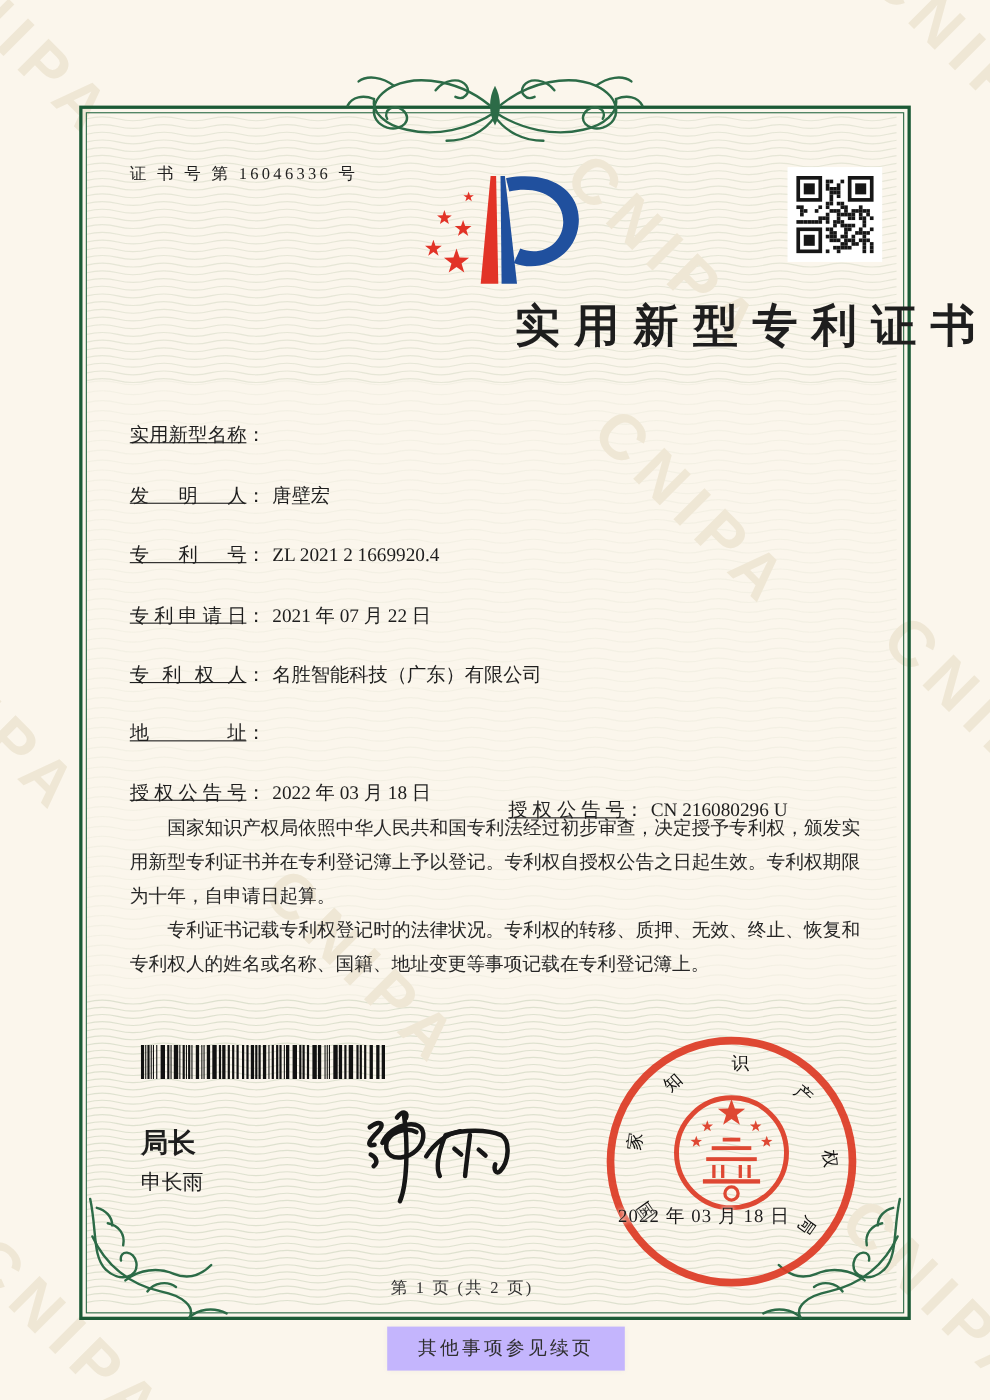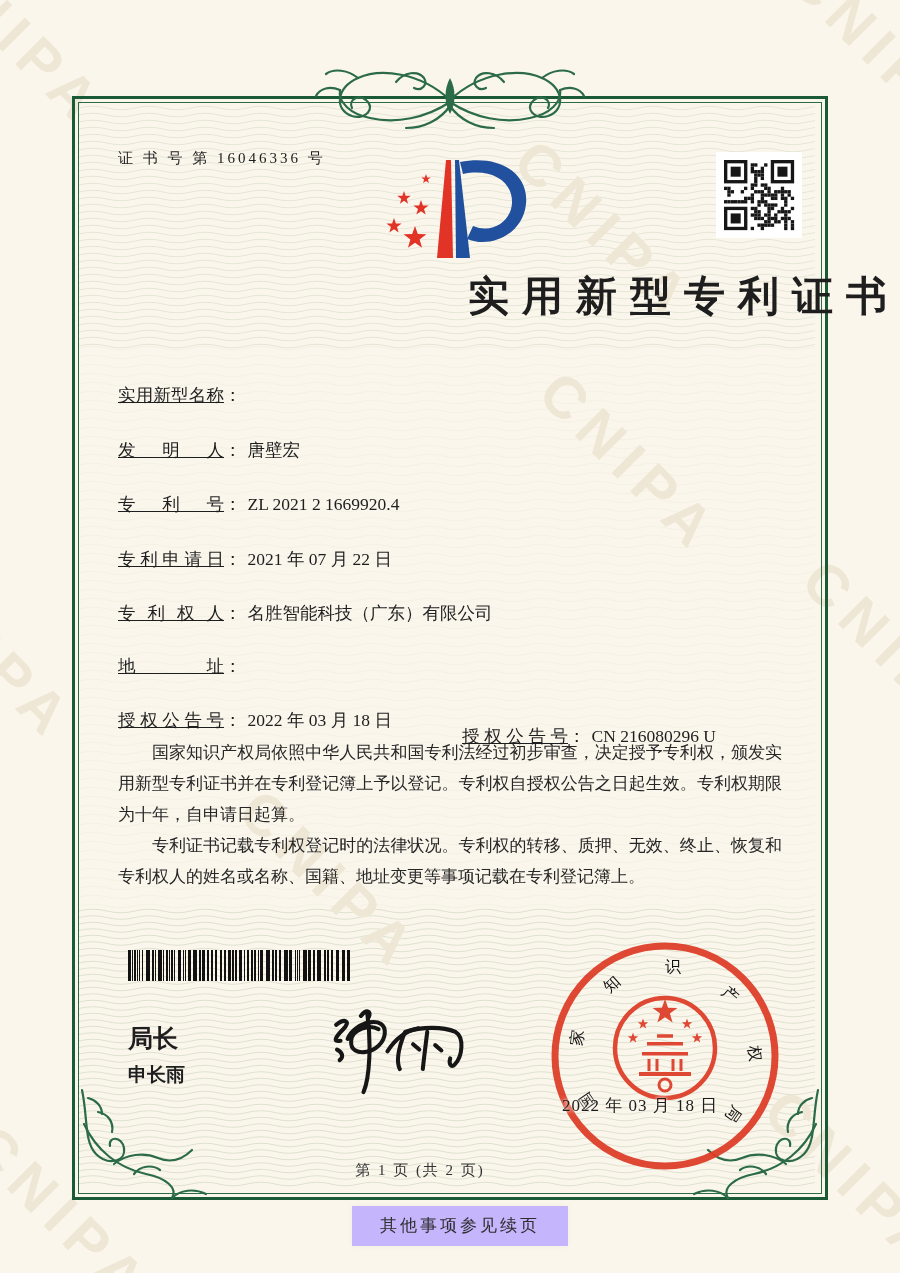--- a/index.html
+++ b/index.html
@@ -27,21 +27,21 @@
   .f-colon{margin-right:6px;}
   .f-value{display:inline-block;}
   .addr{width:482px;}
   
   #body-text{left:118px;top:738px;width:664px;font-size:17px;line-height:1.82;
              text-align:justify;z-index:4;}
   #body-text p{margin:0;text-indent:2em;color:#262626;}
   
   #barcode{left:128px;top:950px;z-index:4;}
   #signer-title{left:128px;top:1022px;font-size:25px;font-weight:600;z-index:4;}
-  #signer-name{left:128px;top:1062px;font-size:19px;font-weight:700;z-index:4;}
+  #signer-name{left:128px;top:1062px;font-size:19px;font-weight:400;z-index:4;}
   #signature{left:245px;top:985px;z-index:4;}
   
   #seal{left:545px;top:936px;z-index:5;opacity:.93;}
   #seal-date{left:540px;top:1094px;width:200px;text-align:center;font-size:17px;
              letter-spacing:1px;color:#1c1c1c;z-index:6;
              text-shadow:0 0 3px #fdf8ee,0 0 5px #fdf8ee;}
   
   #page-footer{left:0;top:1161px;width:840px;text-align:center;font-size:15px;
                color:#333;letter-spacing:2px;z-index:4;}
   #note-box{left:352px;top:1206px;width:216px;height:40px;background:#c4b5fd;

